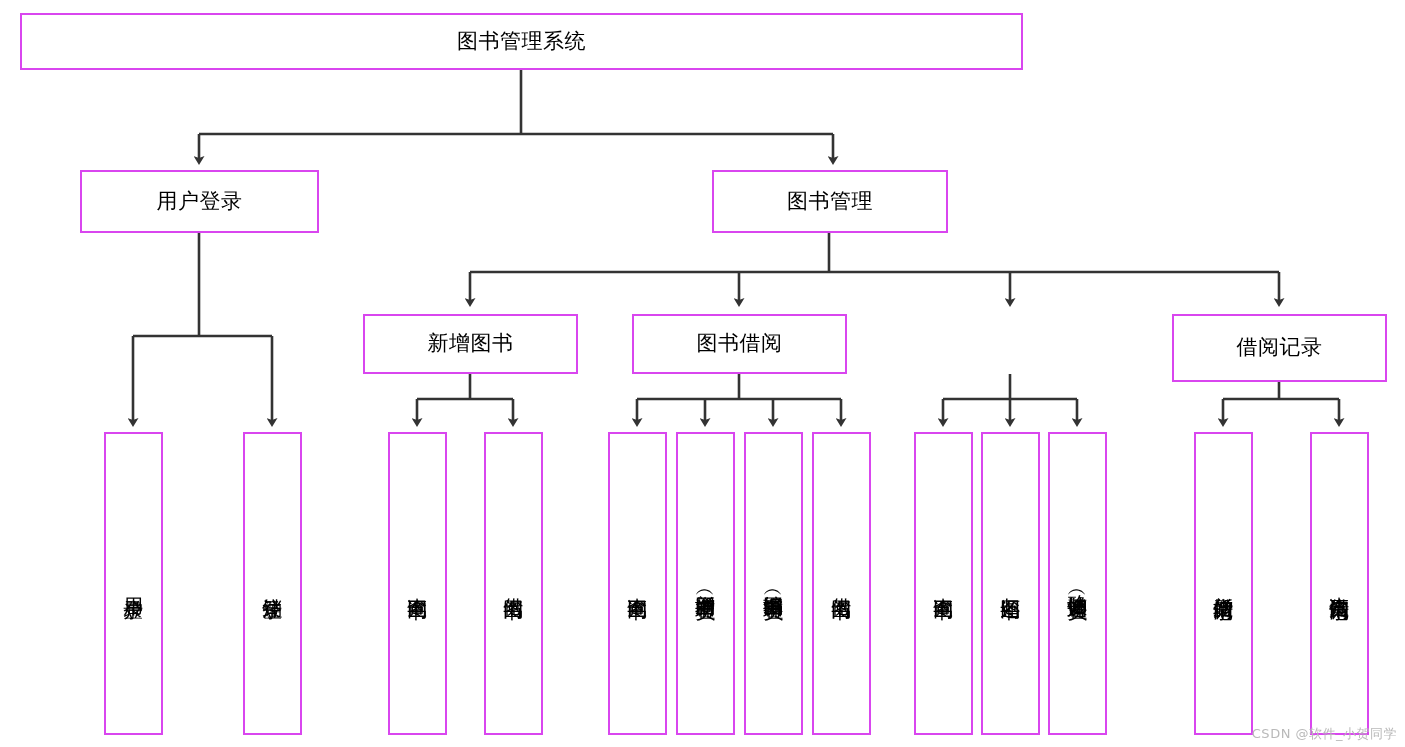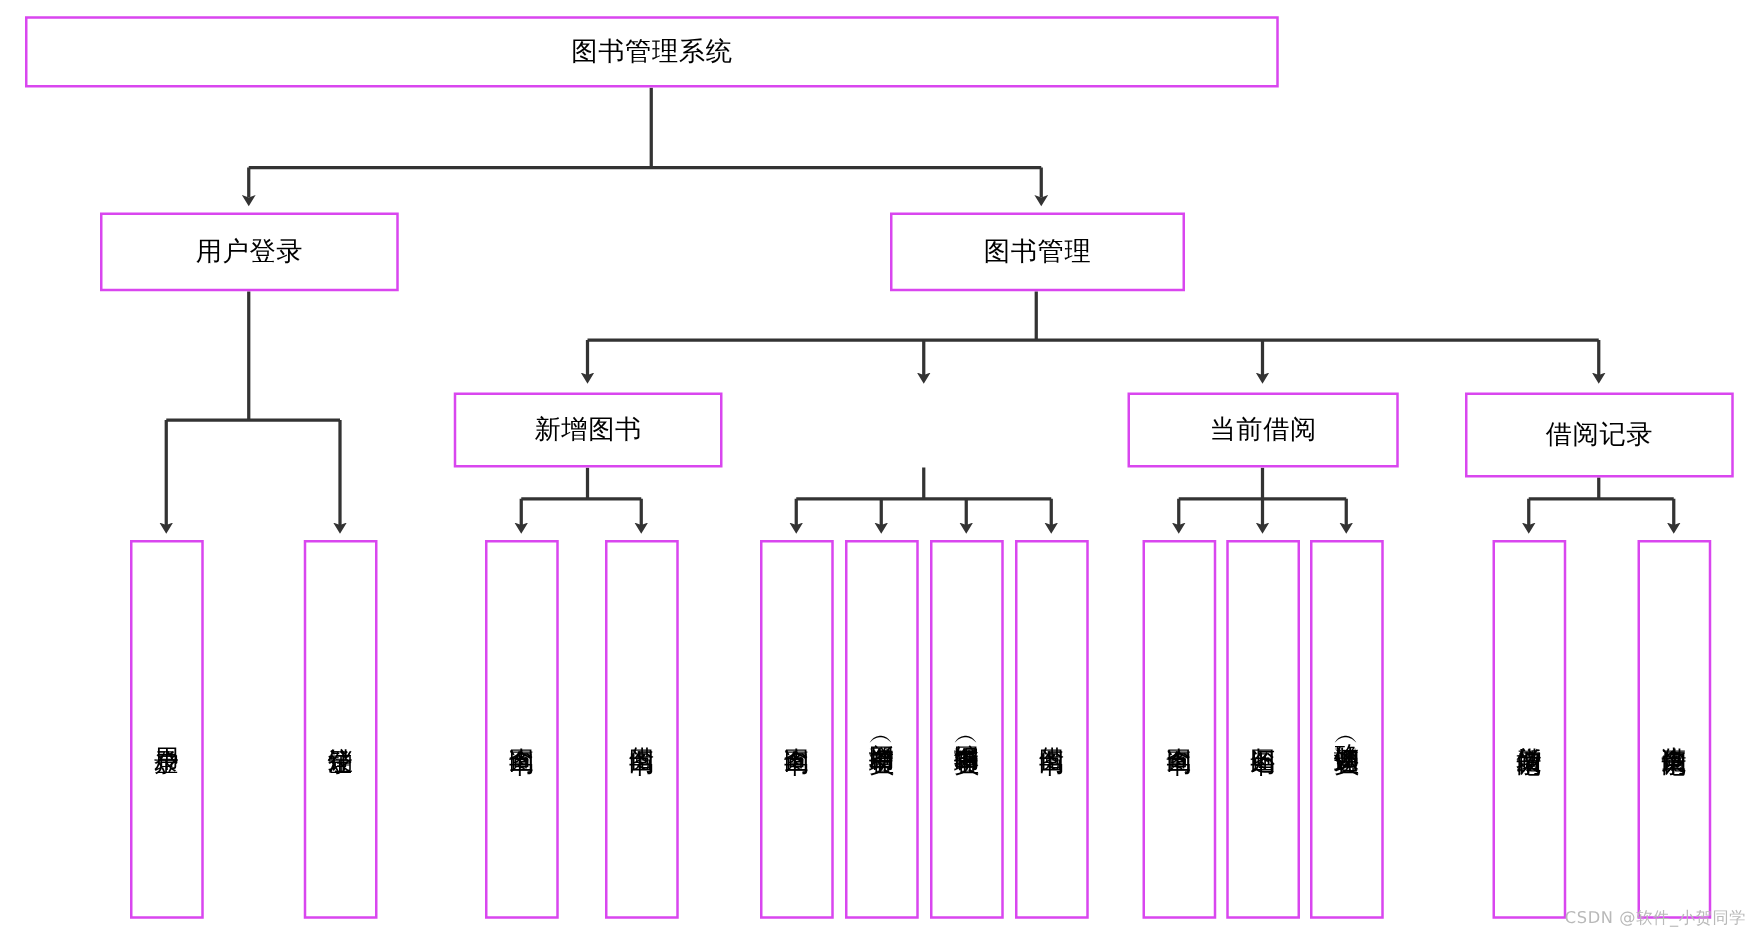--- a/index.html
+++ b/index.html
@@ -131,22 +131,22 @@
   <div class="node horiz" style="left:80px; top:170px; width:239px; height:63px;">
     <span>用户登录</span>
   </div>
   <div class="node horiz" style="left:712px; top:170px; width:236px; height:63px;">
     <span>图书管理</span>
   </div>
 
   <div class="node horiz" style="left:363px; top:314px; width:215px; height:60px;">
     <span>新增图书</span>
   </div>
-  <div class="node horiz" style="left:902px; top:314px; width:217px; height:60px;">
-    <span>当前借阅</span>
+  <div class="node horiz" style="left:632px; top:314px; width:215px; height:60px;">
+    <span>图书借阅</span>
   </div>
   <div class="node horiz" style="left:1172px; top:314px; width:215px; height:68px;">
     <span>借阅记录</span>
   </div>
 
   <div class="node vert" style="left:104px; top:432px; width:59px; height:303px;">
     <span class="vlabel">用户登录</span>
   </div>
   <div class="node vert" style="left:243px; top:432px; width:59px; height:303px;">
     <span class="vlabel">注销登录</span>

